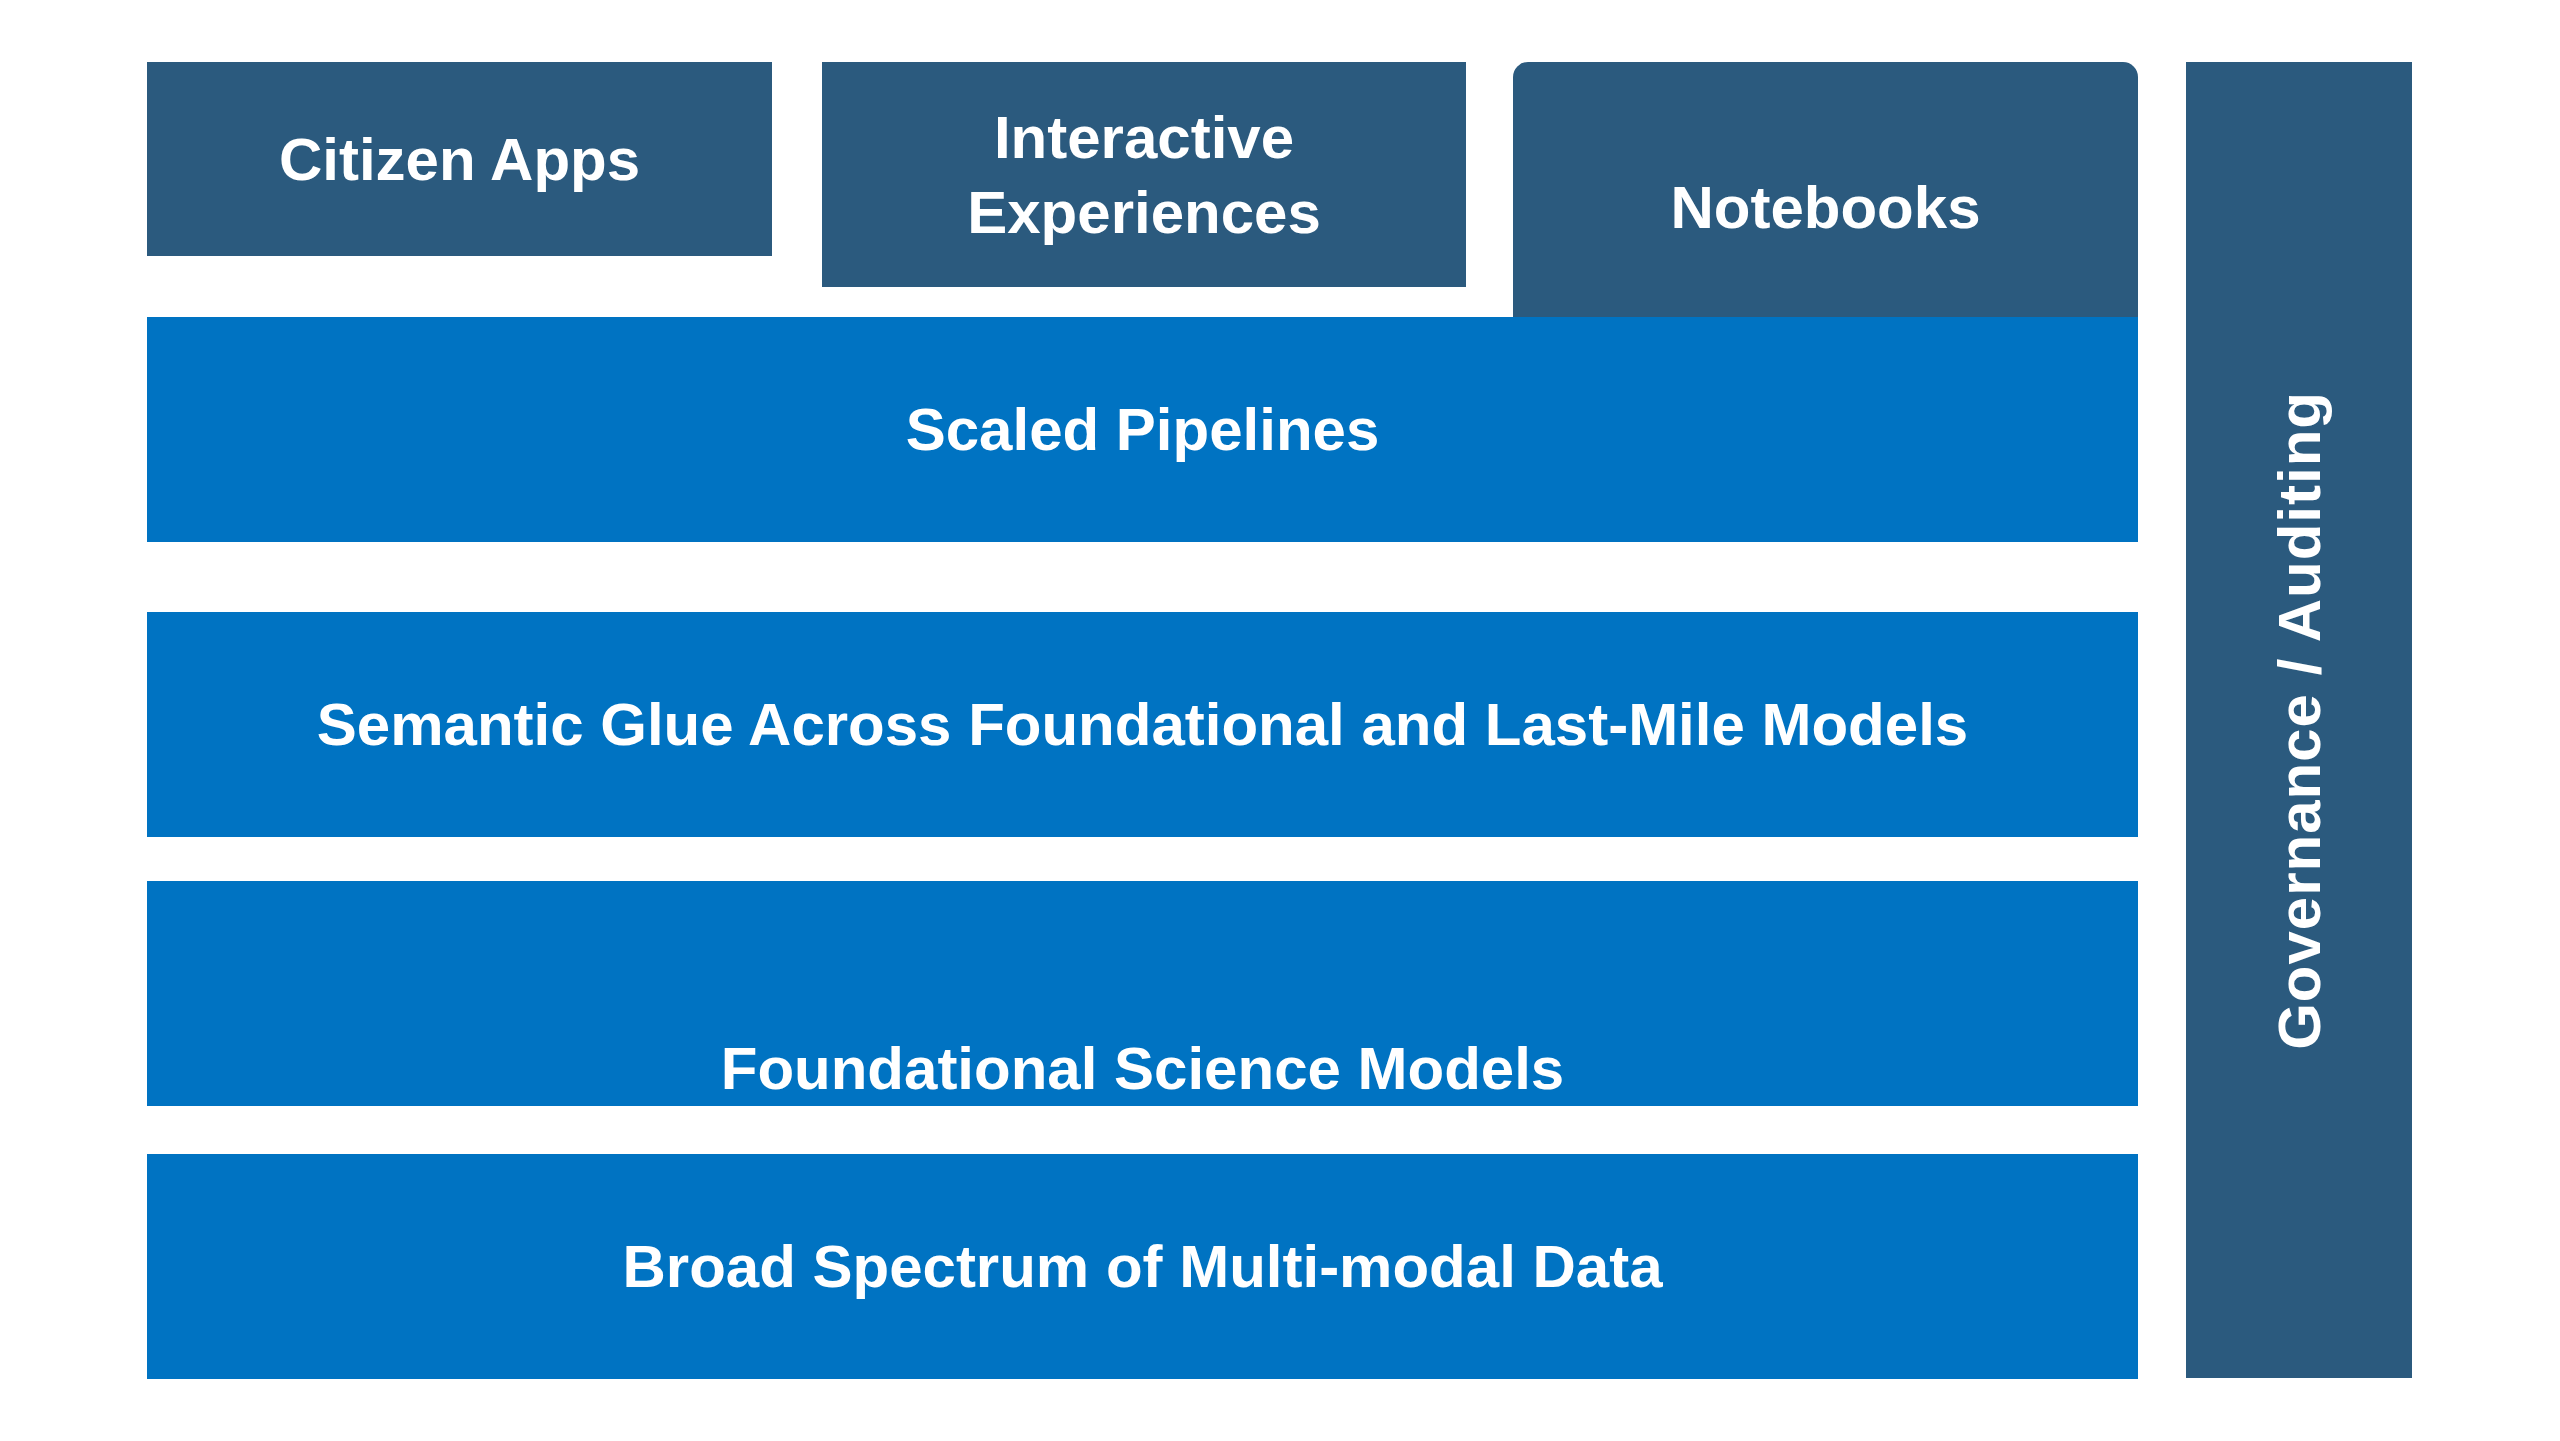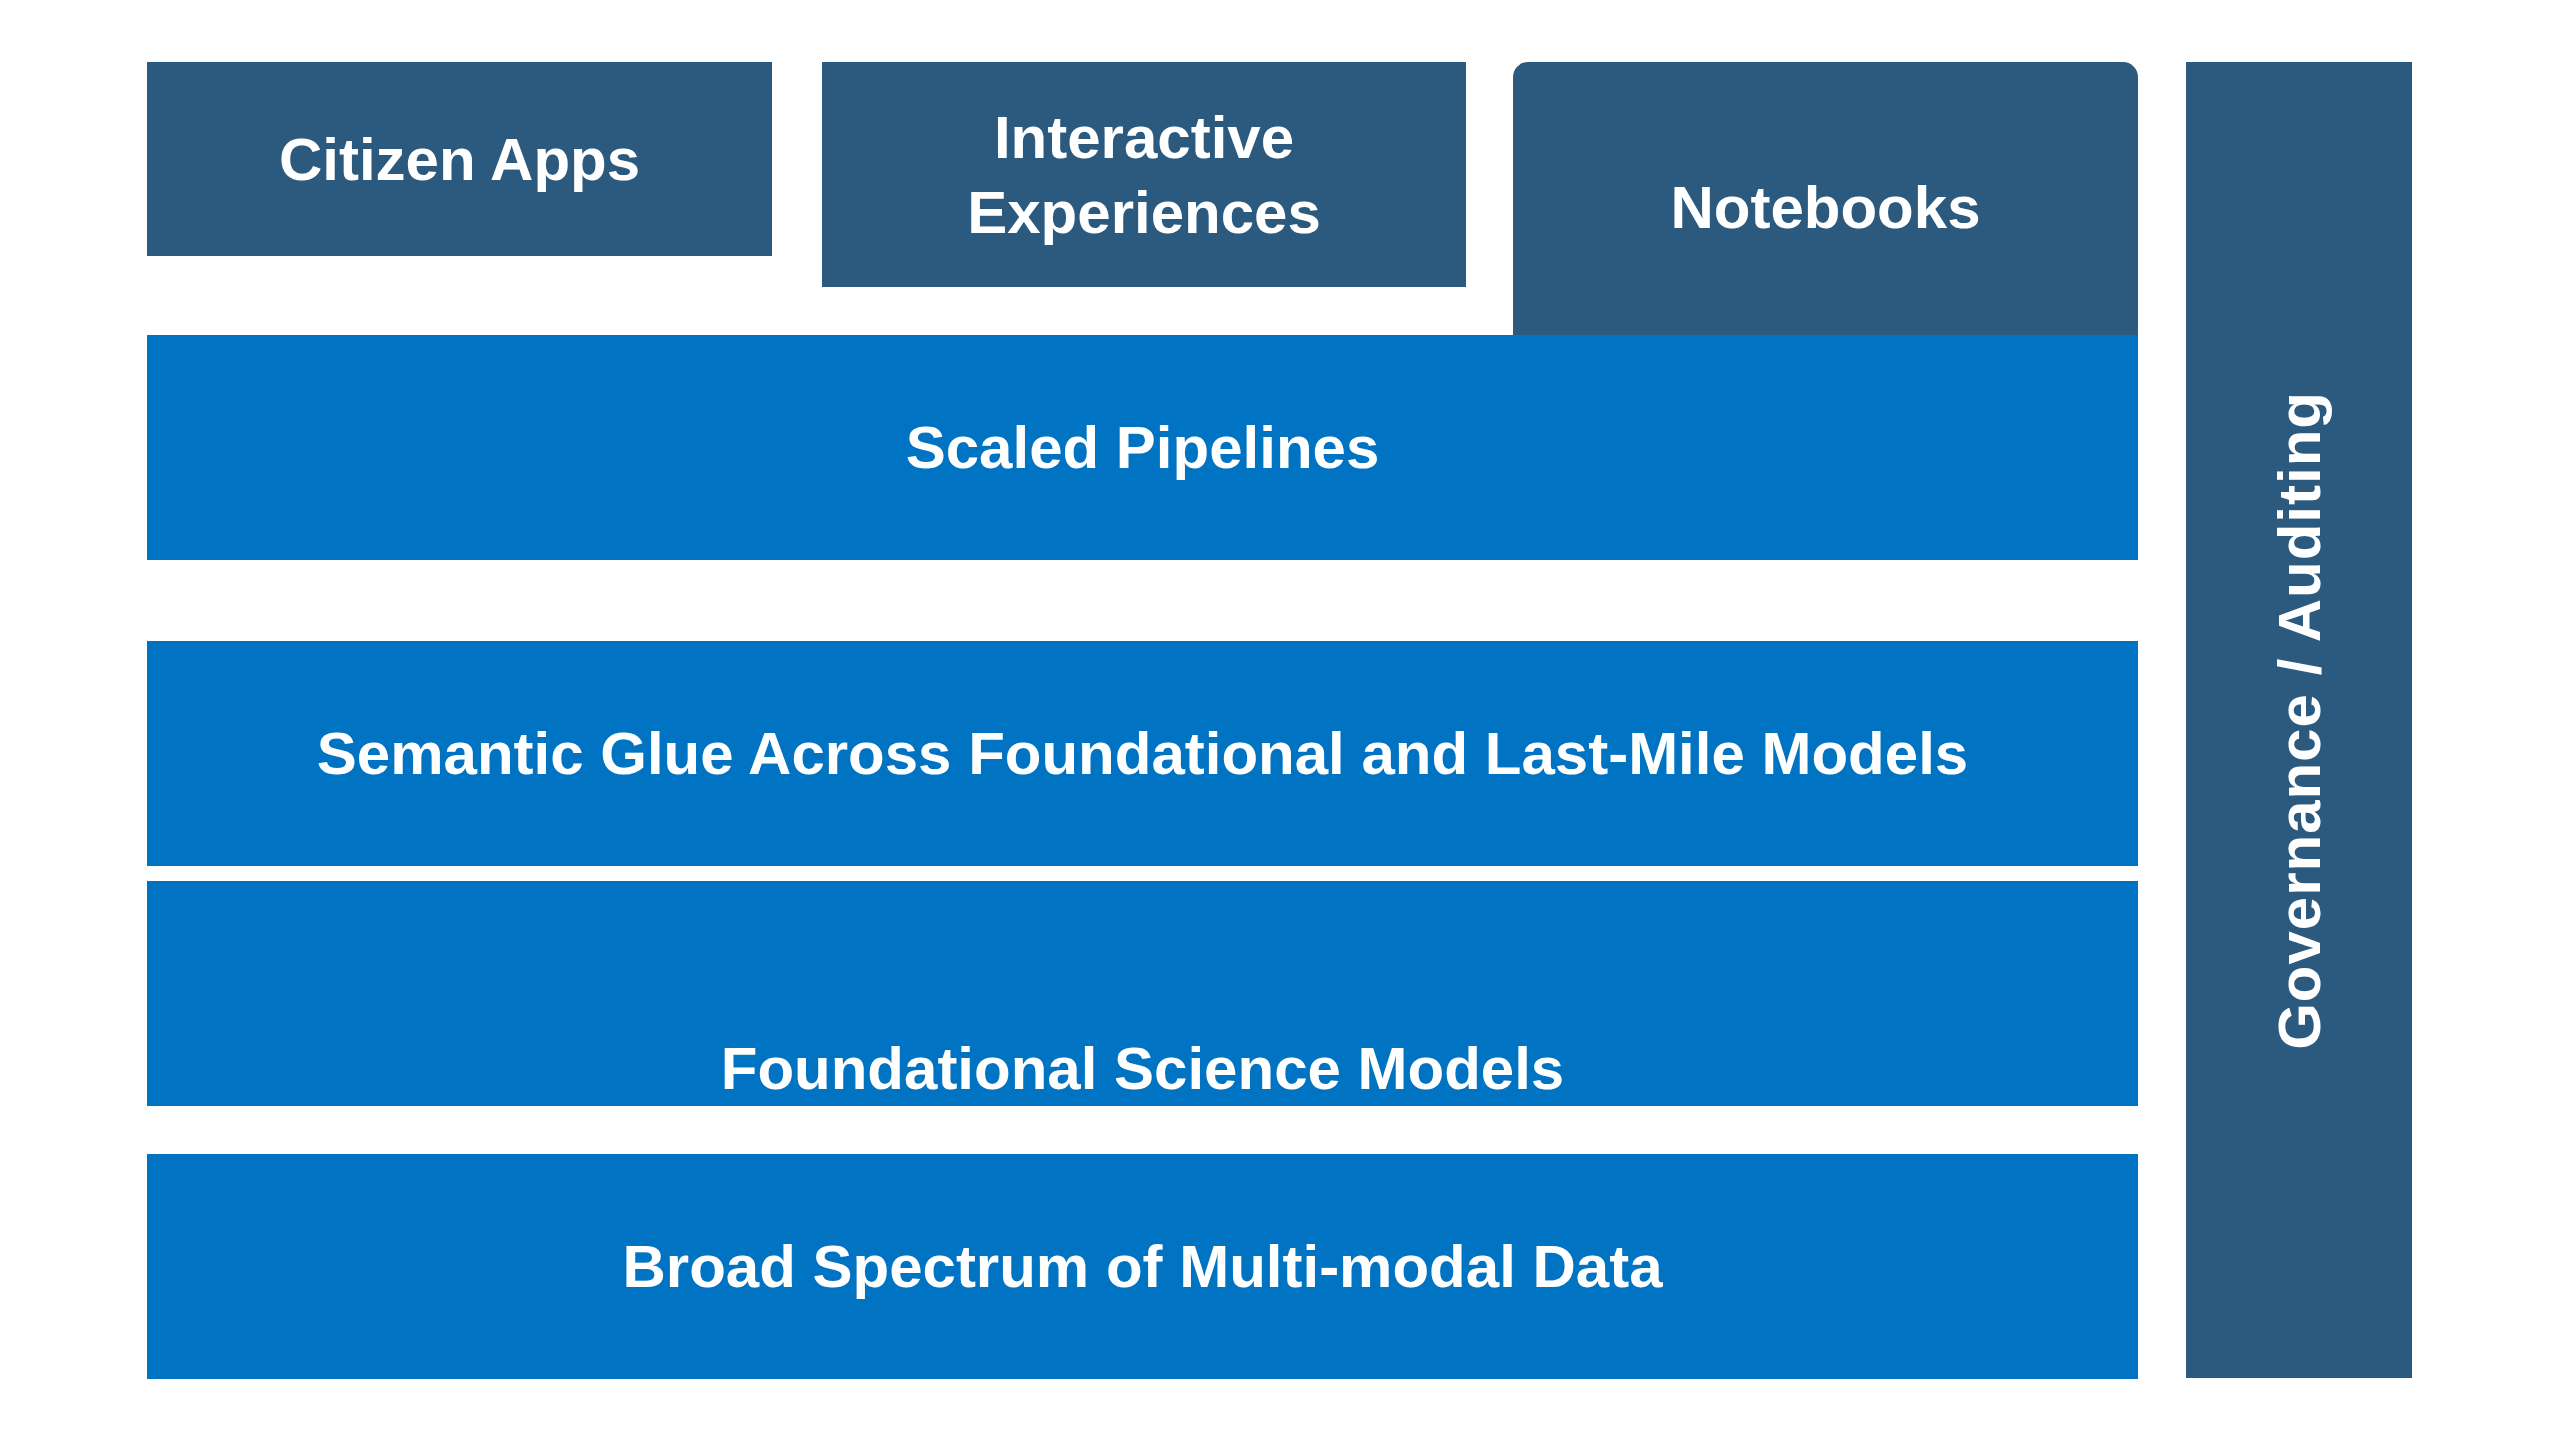--- a/index.html
+++ b/index.html
@@ -32,22 +32,22 @@
   }
   .bright {
     background: var(--bright-blue, #0073C2);
   }
   
   .box-citizen      { left: 147px;  top: 62px; width: 625px; height: 194px; padding: 0 22px; }
   .box-interactive  { left: 822px;  top: 62px; width: 644px; height: 225px; padding: 0 110px; justify-content: center; }
   .box-notebooks    { left: 1513px; top: 62px; width: 625px; height: 290px; padding: 0 30px; border-radius: 15px; }
   
   .layer            { left: 147px; width: 1991px; height: 225px; }
-  .layer-1 { top: 335px; }
-  .layer-2 { top: 641px; }
+  .layer-1 { top: 317px; }
+  .layer-2 { top: 612px; }
   .layer-3 { top: 881px; align-items: flex-end; }
   .layer-4 { top: 1154px; }
   
   .box-governance   { left: 2186px; top: 62px; width: 226px; height: 1316px; }
   .vertical-label {
     writing-mode: vertical-rl;
     transform: rotate(180deg);
     white-space: nowrap;
     letter-spacing: 1px;
   }

